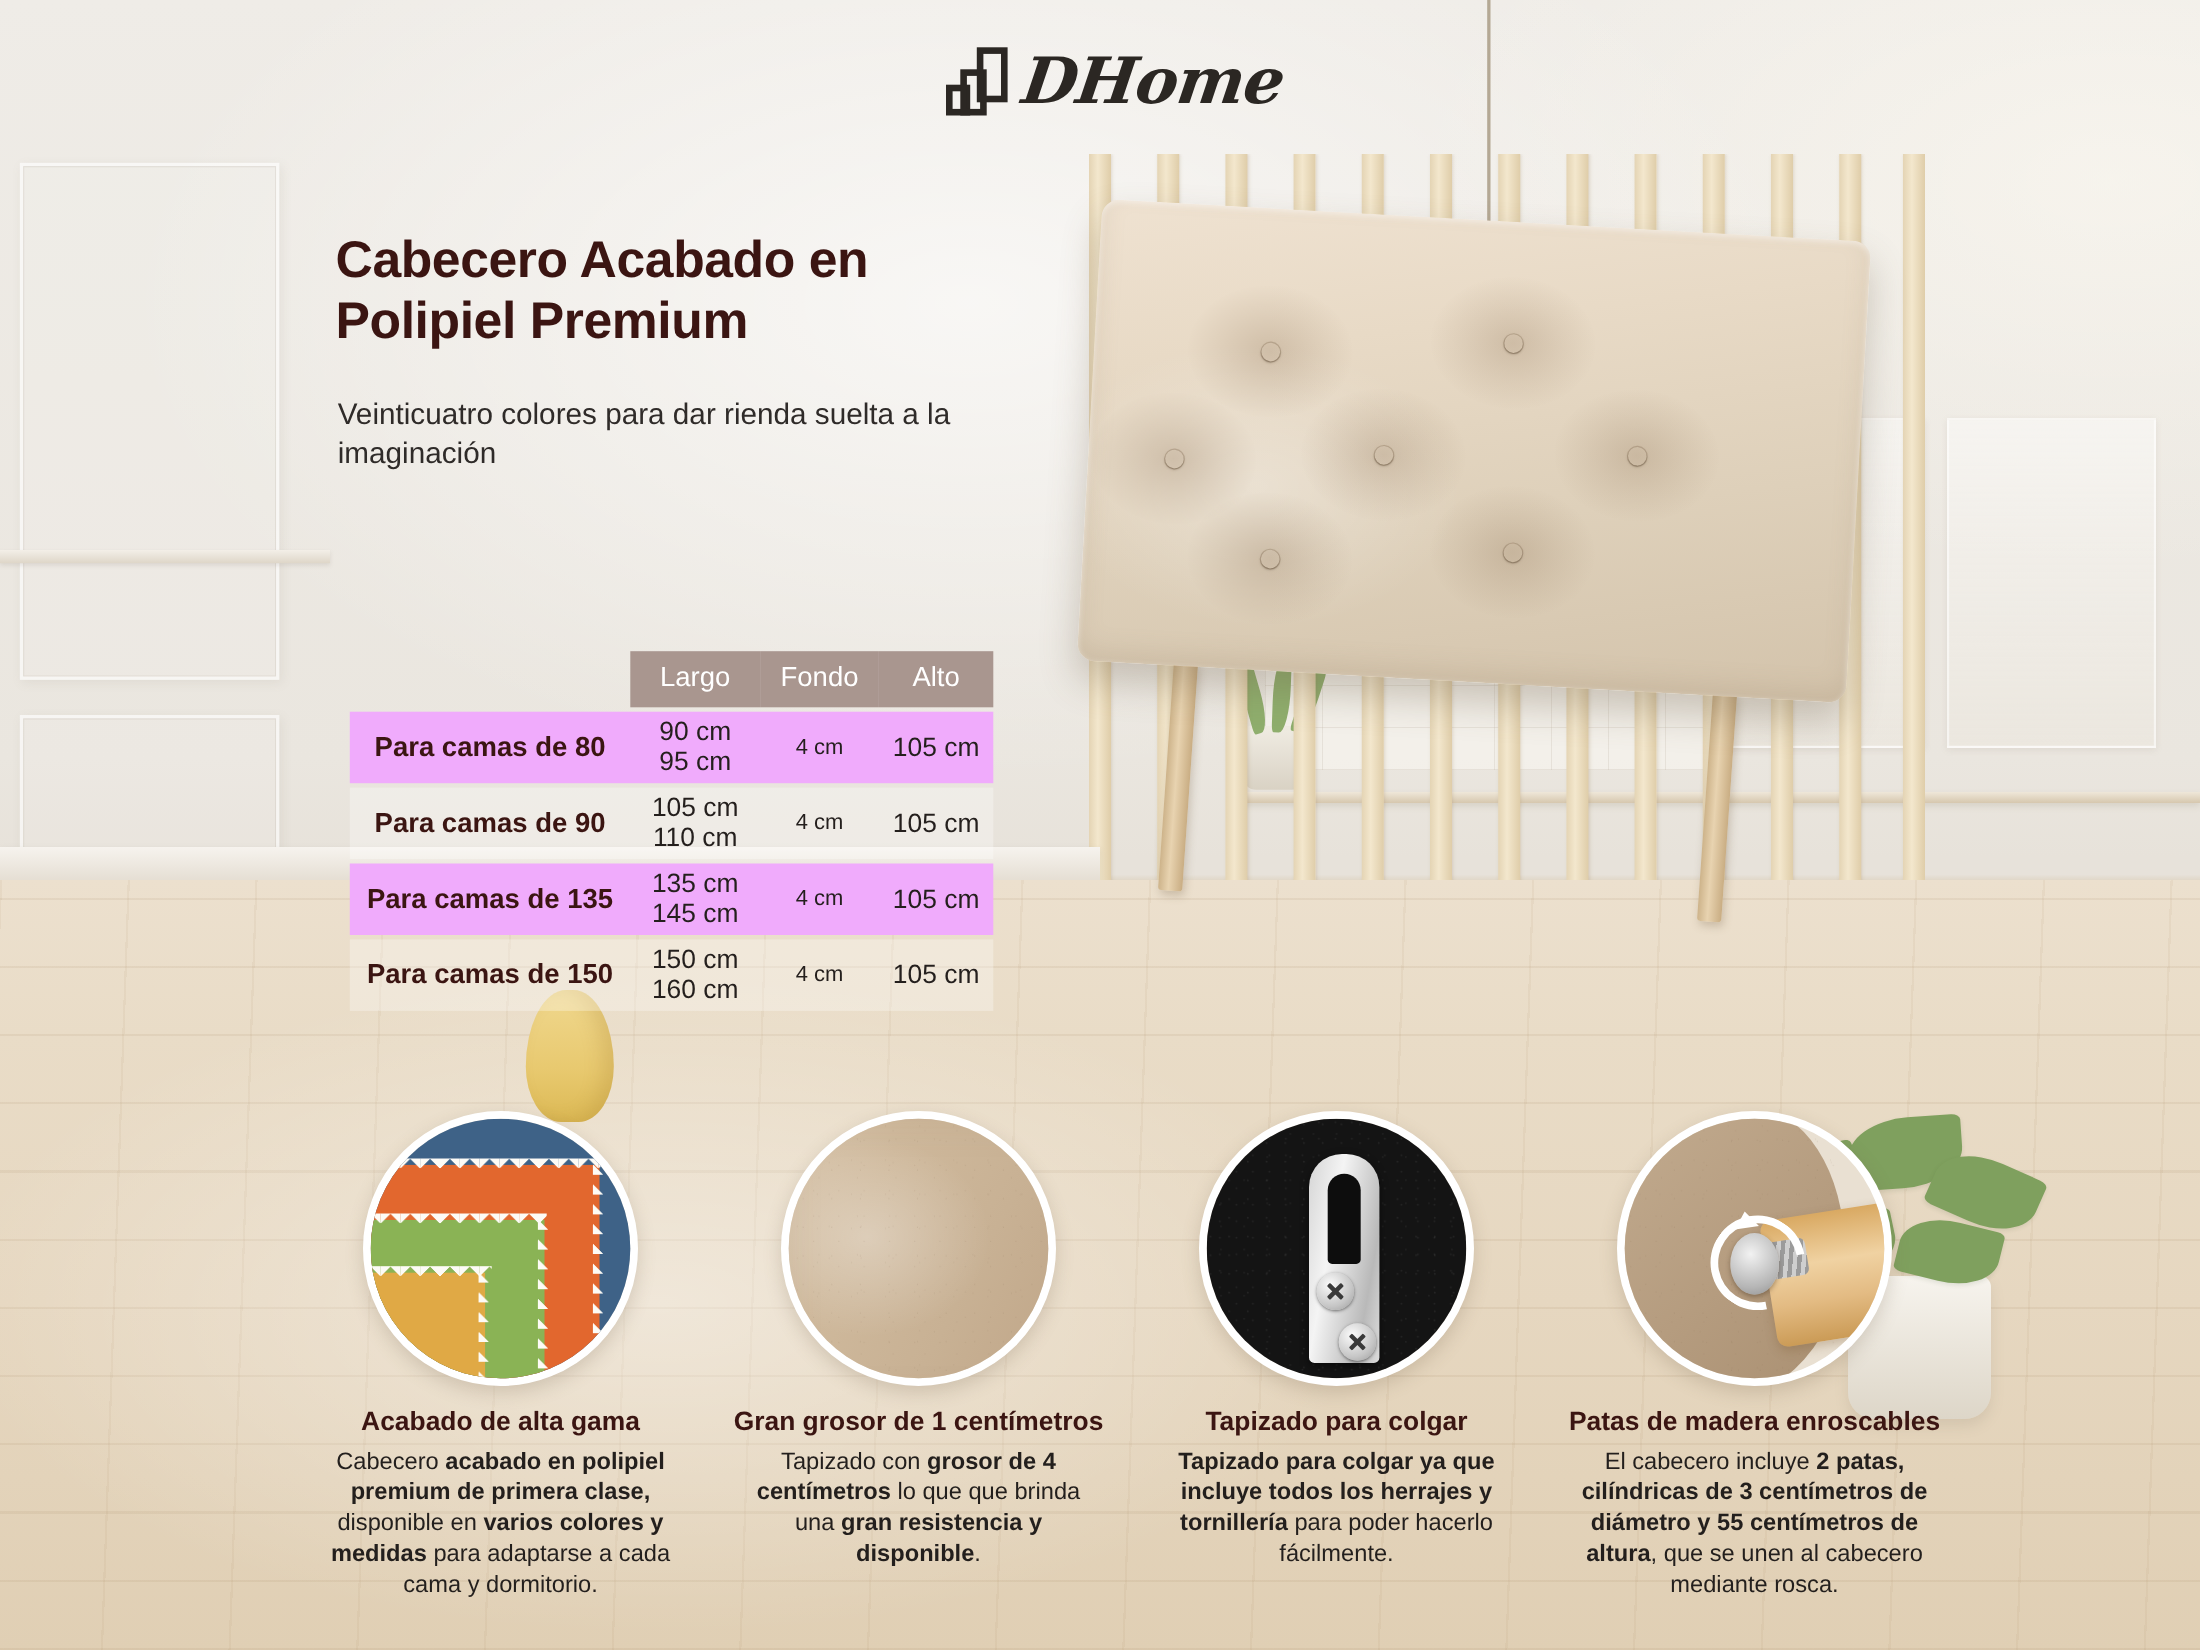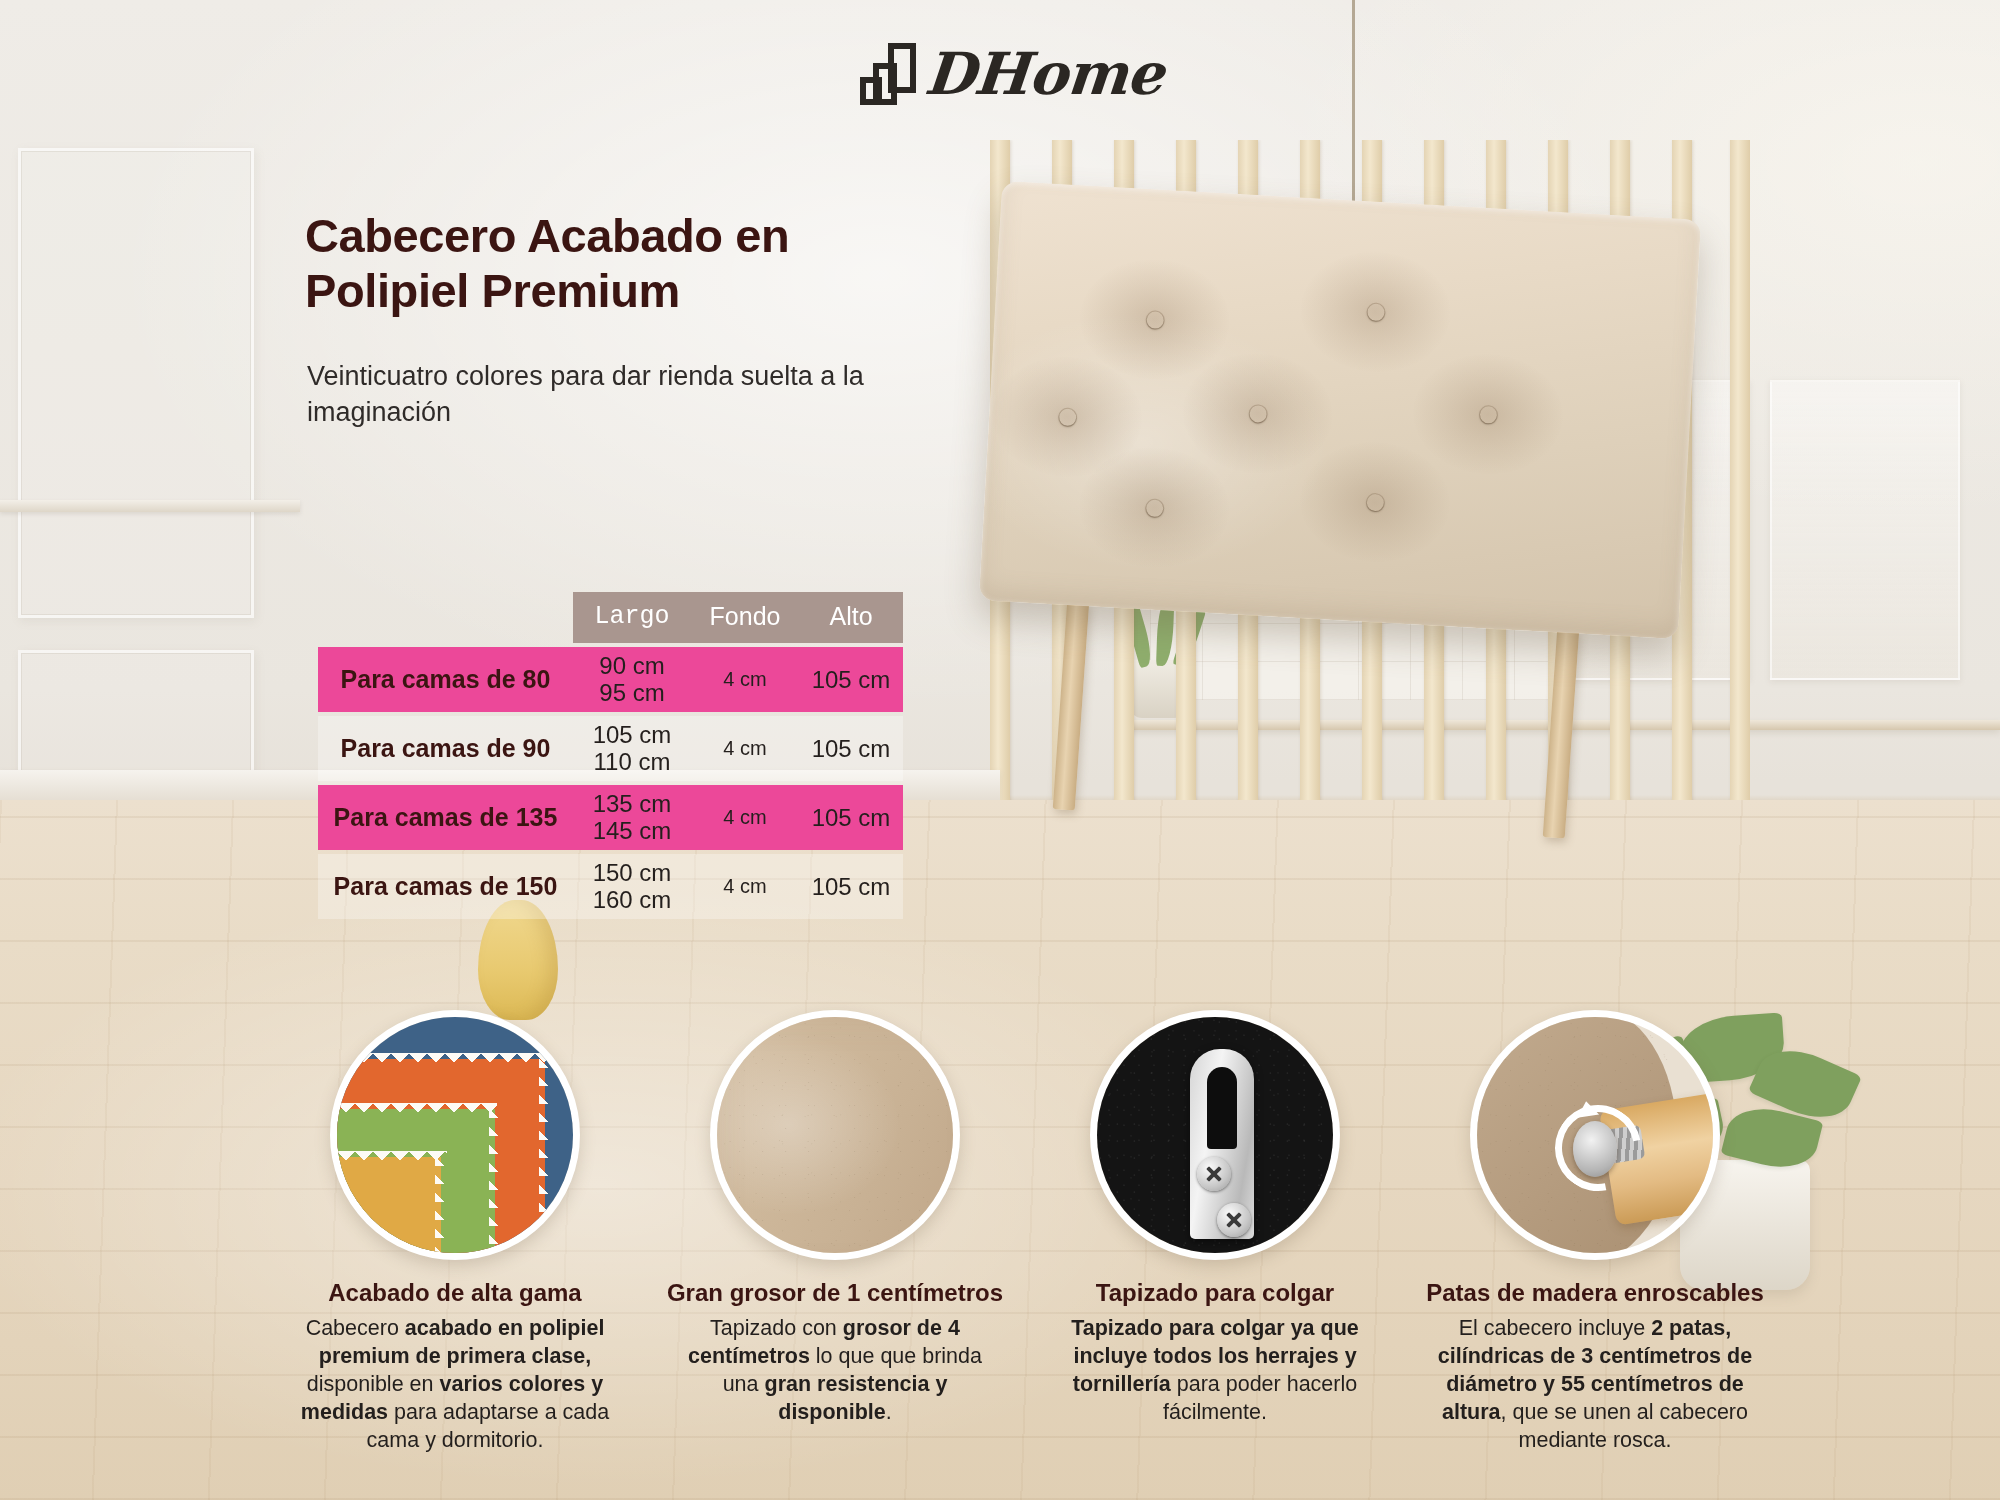--- a/index.html
+++ b/index.html
@@ -212,29 +212,29 @@
   }
   .lede p + p { margin-top: 28px; text-align: center; }
 
   
   .size-table { position: absolute; left: 318px; top: 592px; width: 585px; }
   .st-head { display: flex; margin-left: 255px; }
   .st-head .cell {
     background: #a9968f; color: #ffffff;
     font-size: 25px; padding: 10px 0 12px; text-align: center;
   }
-  .st-head .c-largo { width: 118px; font-family: Liberation Mono, monospace; }
+  .st-head .c-largo { width: 118px; }
   .st-head .c-fondo { width: 108px; }
   .st-head .c-alto  { width: 104px; border-right: none; }
 
   .st-row {
     display: flex; align-items: center; height: 65px;
     margin-top: 4px;
   }
-  .st-row.odd  { background: #ec4899; }
+  .st-row.odd  { background: #f0abfc; }
   .st-row.even { background: rgba(255,255,255,0.30); }
   .st-row .label {
     width: 255px; text-align: center;
     font-size: 25px; font-weight: 700; color: #3b1512;
   }
   .st-row .largo {
     width: 118px; text-align: center; font-size: 24px; color: #241f1d;
     line-height: 1.12;
   }
   .st-row .fondo { width: 108px; text-align: center; font-size: 20px; color: #241f1d; }

